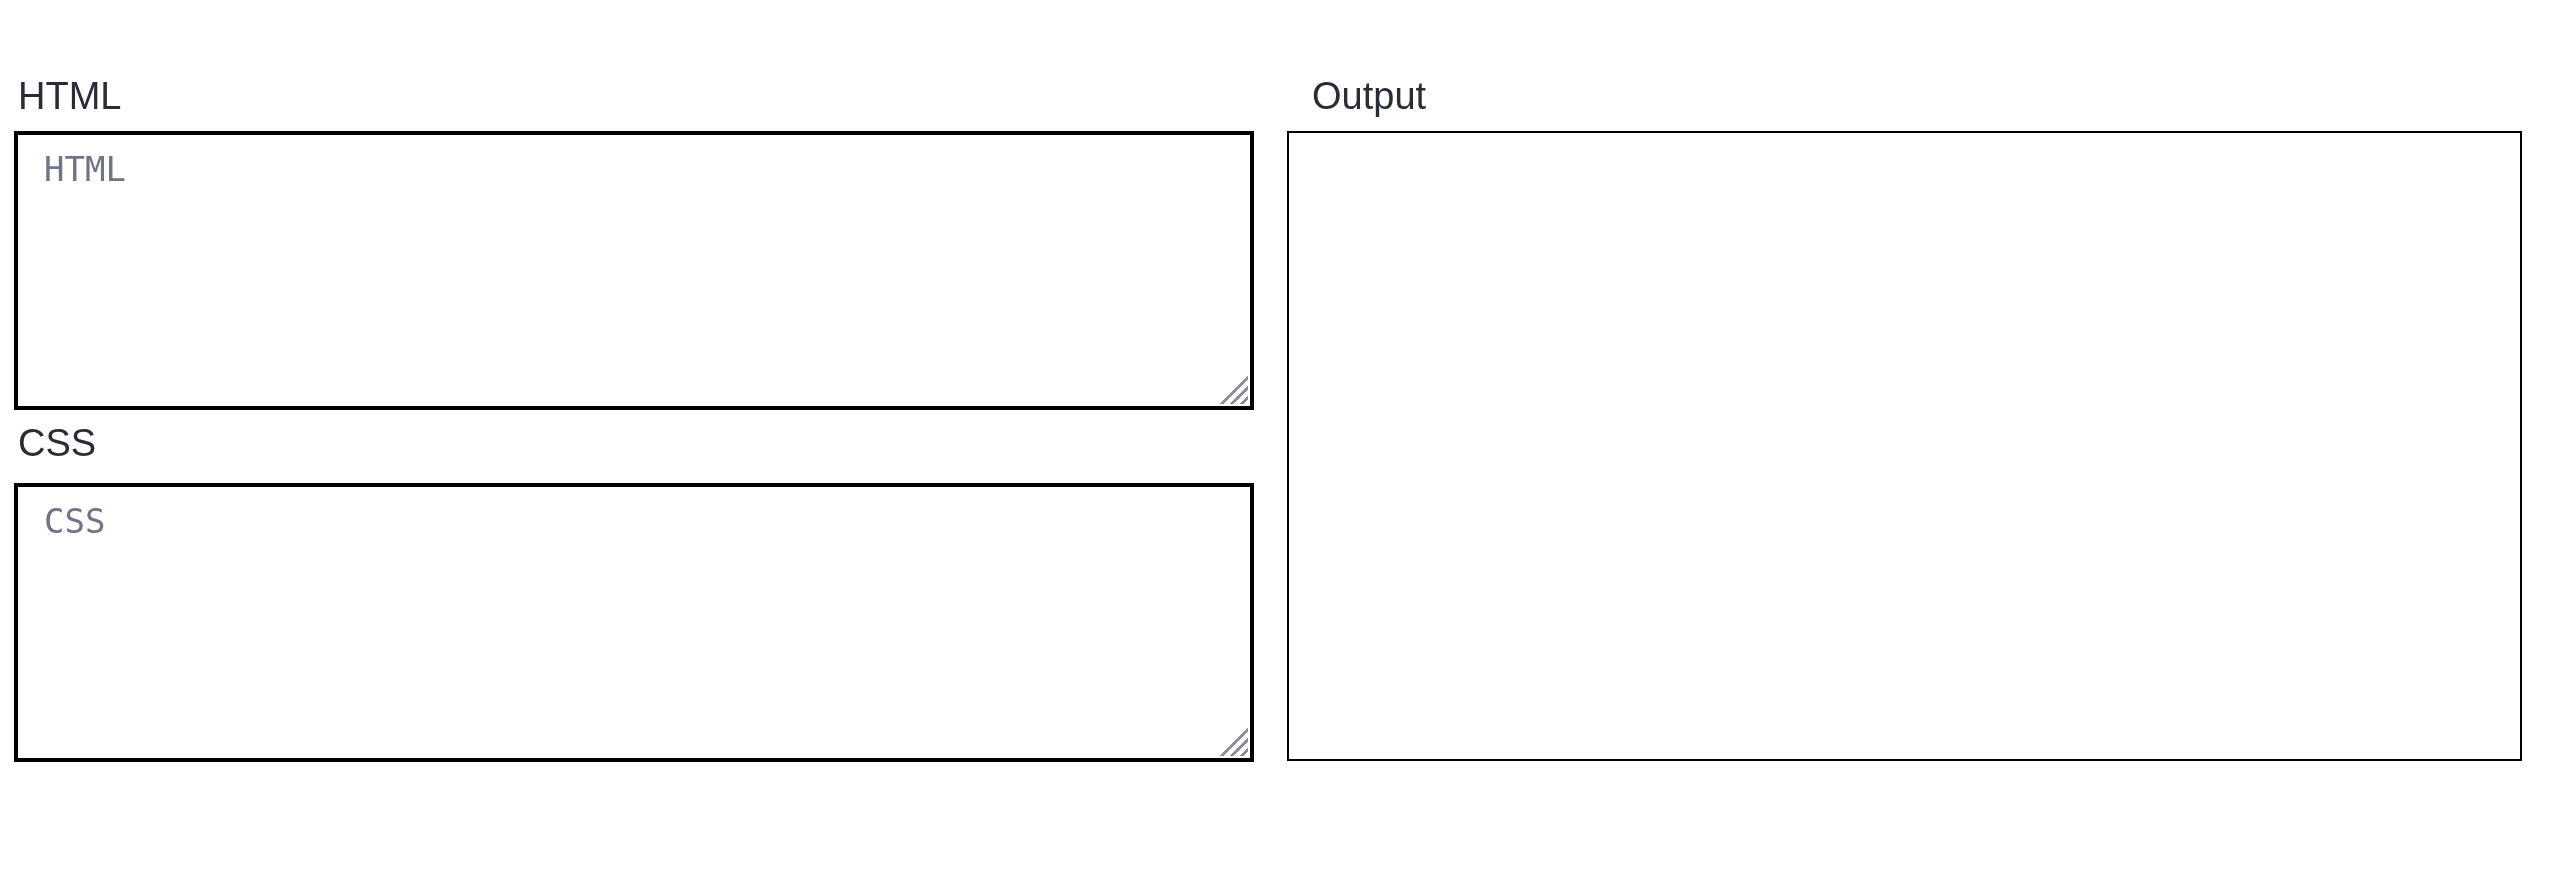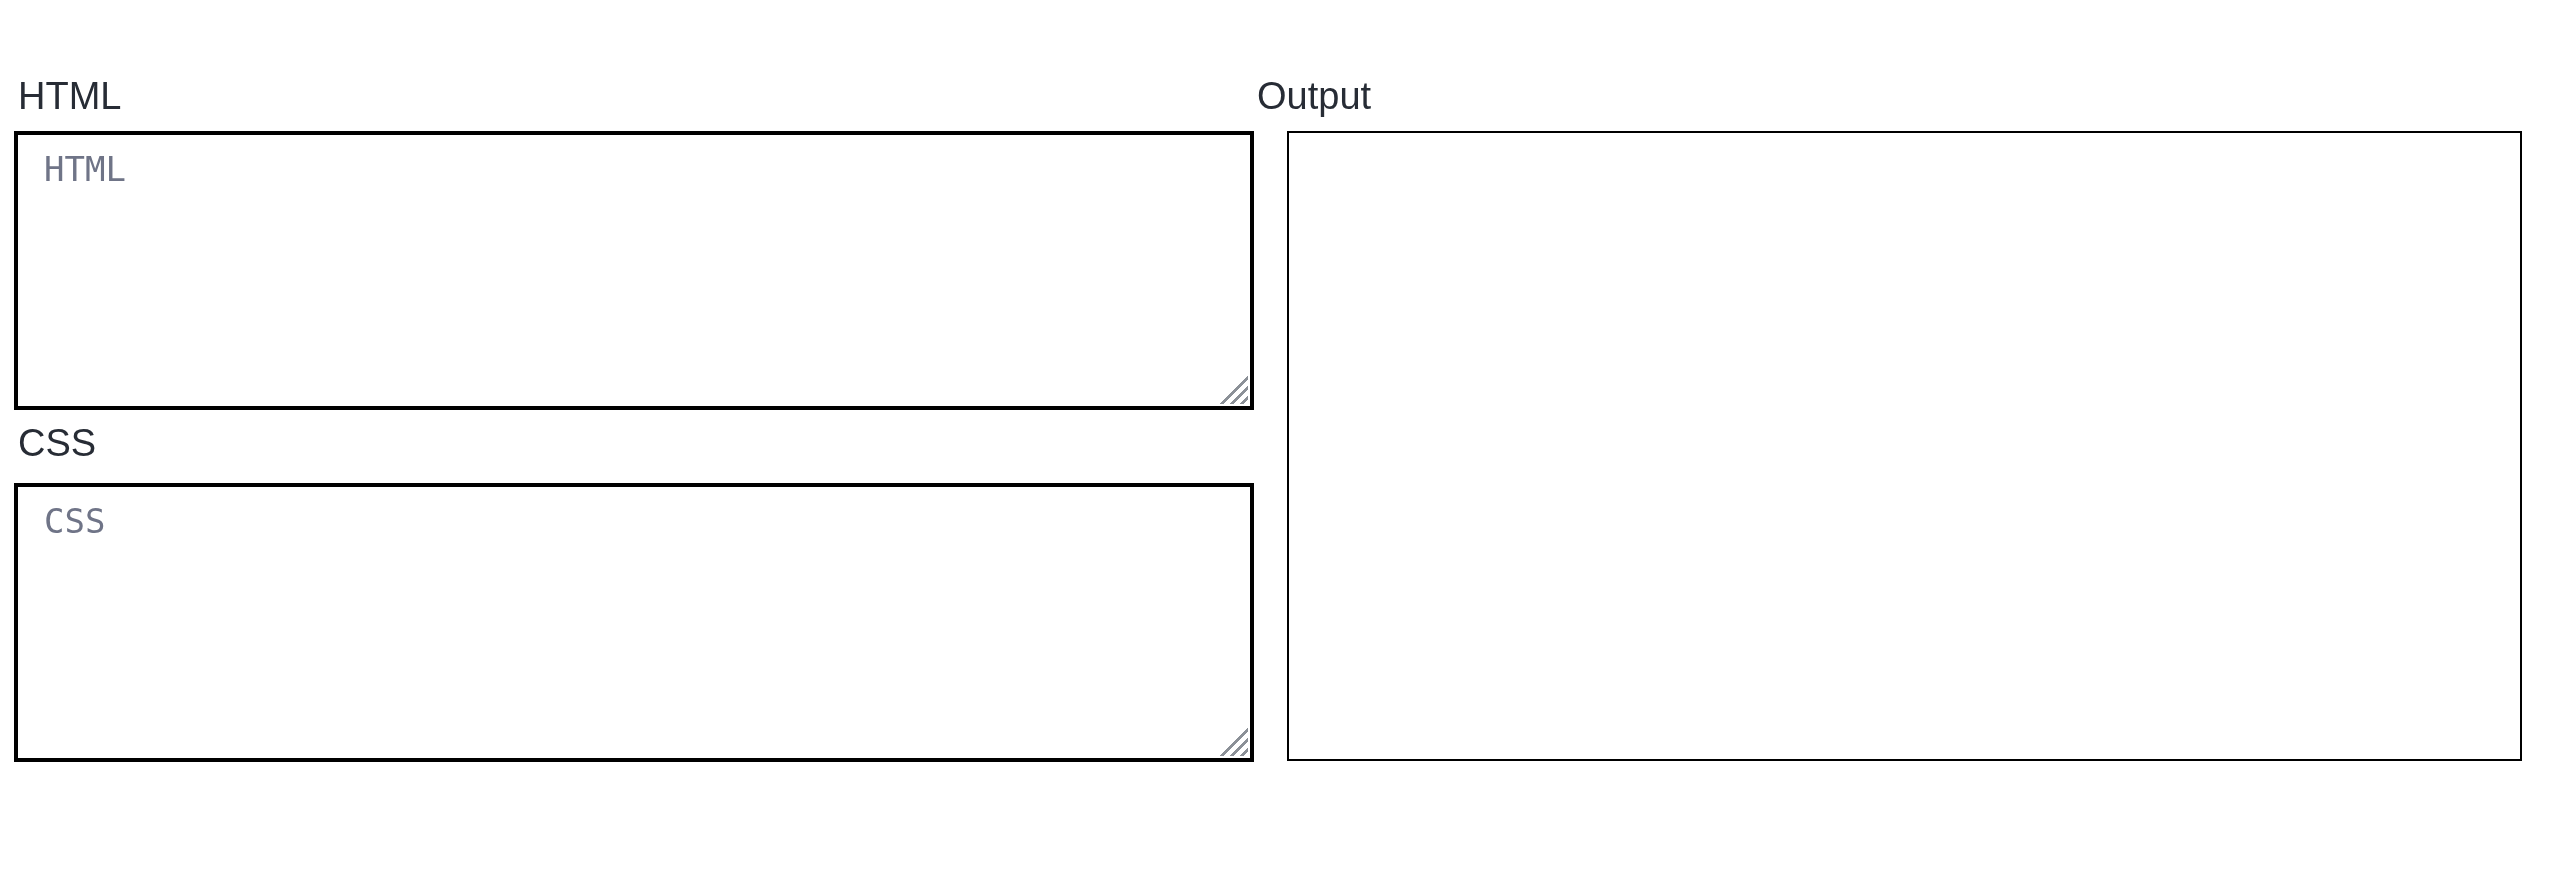--- a/index.html
+++ b/index.html
@@ -28,21 +28,21 @@
     display: block;
     font-family: "Liberation Sans", sans-serif;
     font-size: 38px;
     line-height: 44px;
     font-weight: 400;
     color: var(--label-text);
     white-space: nowrap;
   }
   #label-html   { left: 18px;   top: 74px; }
   #label-css    { left: 18px;   top: 421px; }
-  #label-output { left: 1257px; top: 74px; }
+  #label-output { left: 1312px; top: 74px; }
 
   .textarea-wrap { position: absolute; }
   #wrap-html { left: 14px; top: 131px; width: 1240px; height: 279px; }
   #wrap-css  { left: 14px; top: 483px; width: 1240px; height: 279px; }
 
   textarea.code-input {
     display: block;
     width: 100%;
     height: 100%;
     box-sizing: border-box;

